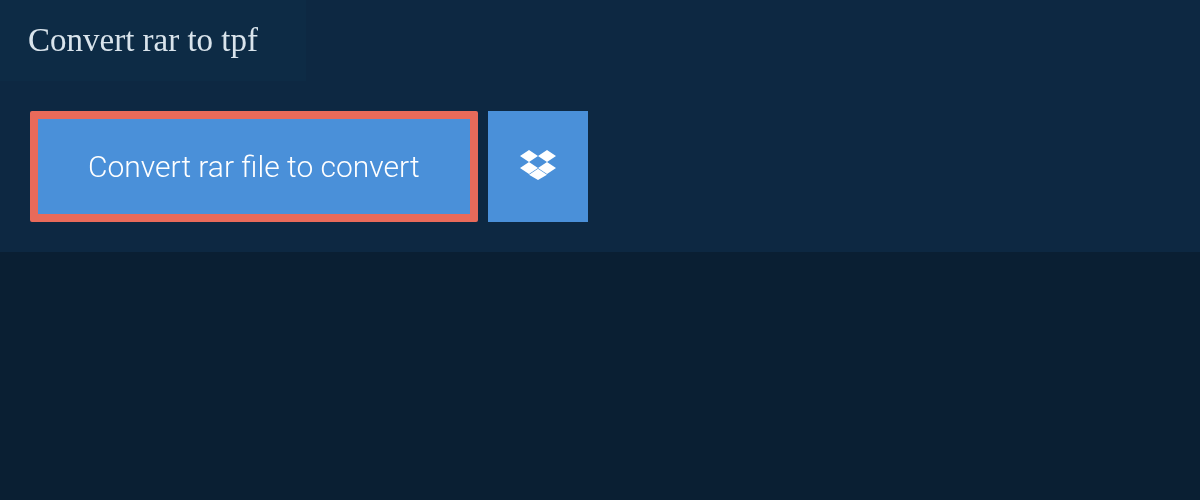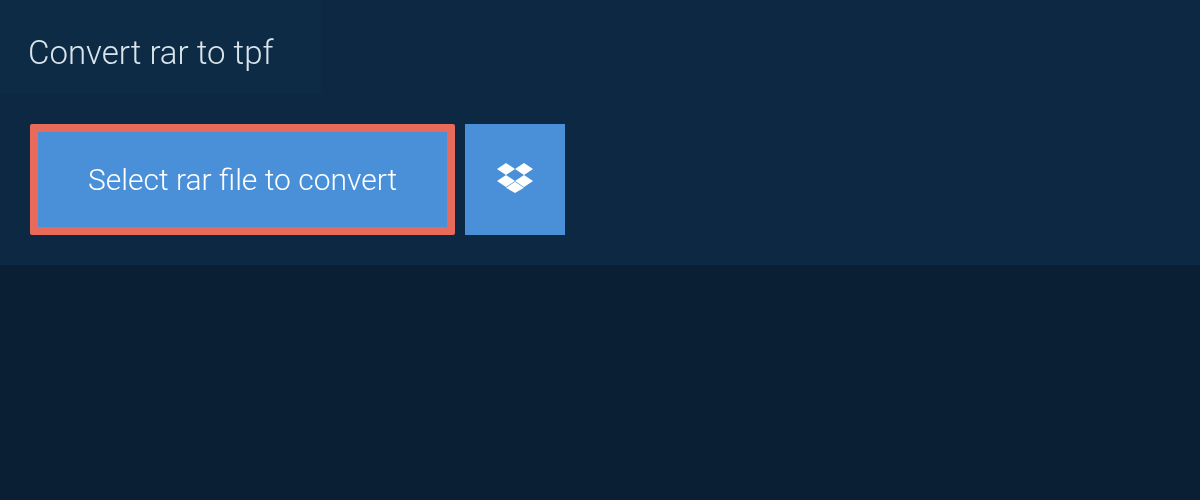--- a/index.html
+++ b/index.html
@@ -17,24 +17,25 @@
     .container {
       width: 100%;
       background: #0d2842;
       padding-bottom: 30px;
     }
     .tab-area {
       display: flex;
     }
     .tab {
       background: #0d2b45;
-      padding: 33px 48px 22px 28px;
+      padding: 22px 48px 22px 28px;
       color: #d9e4ec;
       font-size: 33px;
       font-weight: 300;
+      font-family: Liberation Serif, serif;
     }
     .button-row {
       display: flex;
       align-items: stretch;
       gap: 10px;
       padding: 30px 30px 0 30px;
     }
     .select-button {
       border: 8px solid #e86a5a;
       background: #4a90d9;
@@ -67,21 +68,21 @@
 <body>
 
 <div class="container">
   <div class="tab-area">
     <div class="tab">
       <span>Convert rar to tpf</span>
     </div>
   </div>
   <div class="button-row">
     <div class="select-button">
-      <span>Select rar file to convert</span>
+      <span>Convert rar file to convert</span>
     </div>
     <div class="dropbox-button">
       <span>
         <svg viewBox="0 0 24 24" xmlns="http://www.w3.org/2000/svg">
           <path d="M6 2L0 6l6 4-6 4 6 4 6-4 6 4 6-4-6-4 6-4-6-4-6 4-6-4zm6 4l6 4-6 4-6-4 6-4zm-6 12.5l6-4 6 4-6 3.5-6-3.5z"></path>
         </svg>
       </span>
     </div>
   </div>
 </div>

